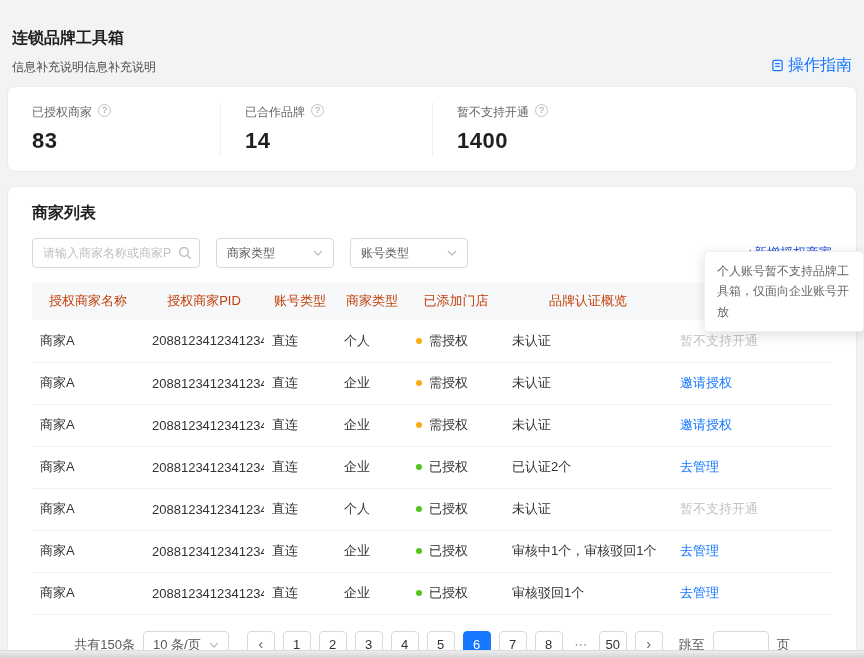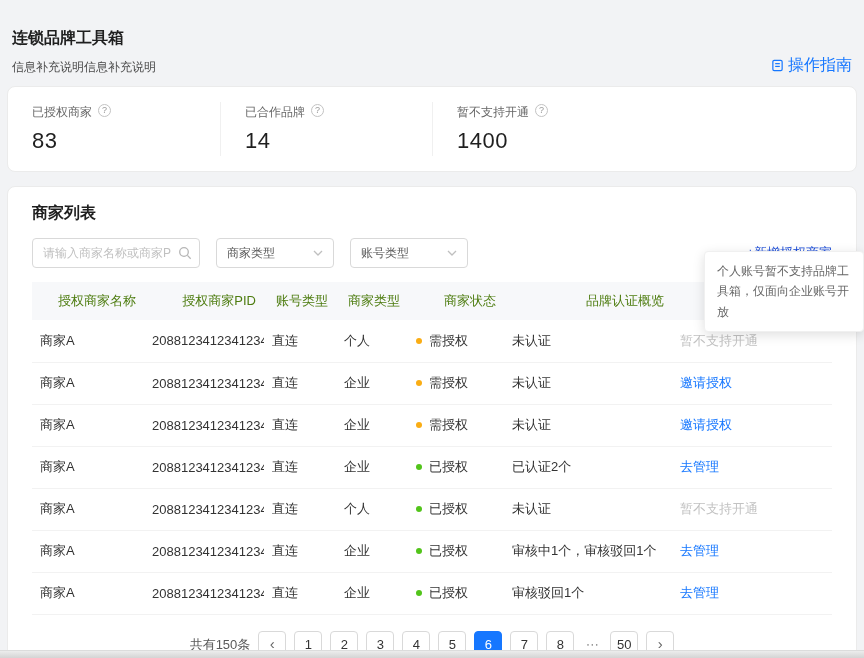--- a/index.html
+++ b/index.html
@@ -15,34 +15,34 @@
   .page-subtitle{font-size:12px;color:#4a4a4a;margin-top:10px}
   .guide-link{color:#1677ff;font-size:16px;display:flex;align-items:center;gap:4px;cursor:pointer;margin-top:2px;text-decoration:none}
   
   .card{background:#fff;border:1px solid #ebebeb;border-radius:8px;margin:0 7px}
   
   .stats{display:flex;padding:15px 0}
   .stat{flex:0 0 25%;padding:2px 24px}
   .stat + .stat{border-left:1px solid #f0f0f0}
   .stat-label{font-size:12px;color:#666;display:flex;gap:6px}
   .q-icon{display:inline-flex;align-items:center;justify-content:center;width:13px;height:13px;border:1px solid #c3c3c3;border-radius:50%;font-size:9px;color:#999;line-height:1}
-  .stat-value{font-size:22px;font-weight:normal;color:#1f1f1f;margin-top:7px;letter-spacing:.5px}
+  .stat-value{font-size:22px;font-weight:bold;color:#1f1f1f;margin-top:7px;letter-spacing:.5px}
   
   .main{margin-top:14px;padding:16px 24px 14px;position:relative}
   .list-title{font-size:16px;font-weight:bold;color:#1f1f1f}
   .filters{display:flex;align-items:center;gap:16px;margin-top:14px}
   .search-box{position:relative;width:168px}
   .search-box input{width:100%;height:30px;border:1px solid #d9d9d9;border-radius:4px;padding:0 28px 0 10px;font-size:12px;color:#333;outline:none;background:#fff}
   .search-box input::placeholder{color:#c0c0c0}
   .search-box .sicon{position:absolute;right:8px;top:8px}
   .select{width:118px;height:30px;border:1px solid #d9d9d9;border-radius:4px;display:flex;align-items:center;justify-content:space-between;padding:0 10px;font-size:12px;color:#595959;cursor:pointer;background:#fff}
   .add-link{margin-left:auto;color:#1d4ed8;font-size:13px;cursor:pointer;text-decoration:none}
   
   table{width:100%;border-collapse:collapse;margin-top:14px;table-layout:fixed;font-size:13px}
-  thead th{background:#f7f8fa;text-align:right;font-weight:500;color:#4d7c0f;height:38px;padding:0 8px;overflow:hidden;white-space:nowrap}
+  thead th{background:#f7f8fa;text-align:center;font-weight:500;color:#c2410c;height:38px;padding:0 8px;overflow:hidden;white-space:nowrap}
   tbody td{height:42px;border-bottom:1px solid #f2f2f2;padding:0 8px;color:#333;overflow:hidden;white-space:nowrap}
   .dot{display:inline-block;width:6px;height:6px;border-radius:50%;margin-right:7px;vertical-align:1px}
   .action.link{color:#1677ff;cursor:pointer}
   .action.disabled{color:#c2c2c2}
   
   .pagination{display:flex;align-items:center;justify-content:center;gap:8px;margin-top:16px;font-size:13px;color:#595959}
   .page-size{border:1px solid #d9d9d9;border-radius:4px;height:28px;display:flex;align-items:center;gap:8px;padding:0 9px;cursor:pointer;background:#fff;margin-right:10px}
   .page-btn{min-width:28px;height:28px;border:1px solid #d9d9d9;border-radius:4px;display:inline-flex;align-items:center;justify-content:center;color:#333;cursor:pointer;background:#fff;font-size:13px}
   .page-btn.active{background:#1677ff;border-color:#1677ff;color:#fff}
   .page-btn.nav{color:#666;font-size:15px;padding-bottom:2px}
@@ -131,21 +131,21 @@
         <col style="width:12%">
         <col style="width:21%">
         <col style="width:20%">
     </colgroup>
     <thead>
       <tr>
           <th>授权商家名称</th>
           <th>授权商家PID</th>
           <th>账号类型</th>
           <th>商家类型</th>
-          <th>商家状态</th>
+          <th>已添加门店</th>
           <th>品牌认证概览</th>
           <th>操作</th>
         </tr>
     </thead>
     <tbody>
         <tr>
           <td>商家A</td>
           <td>2088123412341234</td>
           <td>直连</td>
           <td>个人</td>
@@ -205,32 +205,43 @@
           <td>企业</td>
           <td><span class="dot" style="background:#52c41a"></span>已授权</td>
           <td>审核驳回1个</td>
           <td><span class="action link">去管理</span></td>
         </tr>
       </tbody>
   </table>
 
   <div class="pagination">
     <span>共有150条</span>
+    <div class="page-size">
+      <span>10 条/页</span>
+      <svg width="10" height="6" viewBox="0 0 10 6">
+        <path d="M1 1 L5 5 L9 1" fill="none" stroke="#bfbfbf" stroke-width="1.3"></path>
+      </svg>
+    </div>
     <span class="page-btn nav">‹</span>
     <span style="display:inline-flex;gap:8px;align-items:center">
         <span class="page-btn">1</span>
         <span class="page-btn">2</span>
         <span class="page-btn">3</span>
         <span class="page-btn">4</span>
         <span class="page-btn">5</span>
         <span class="page-btn active">6</span>
         <span class="page-btn">7</span>
         <span class="page-btn">8</span>
         <span class="ellipsis">⋯</span>
         <span class="page-btn">50</span>
       </span>
     <span class="page-btn nav">›</span>
+    <div class="jump-wrap">
+      <span>跳至</span>
+      <input class="jump-input" type="text" style="">
+      <span>页</span>
+    </div>
   </div>
 </div>
 
 <div class="tooltip">个人账号暂不支持品牌工具箱，仅面向企业账号开放</div>
 
 <div class="bottom-strip"></div>
 
 </body></html>

